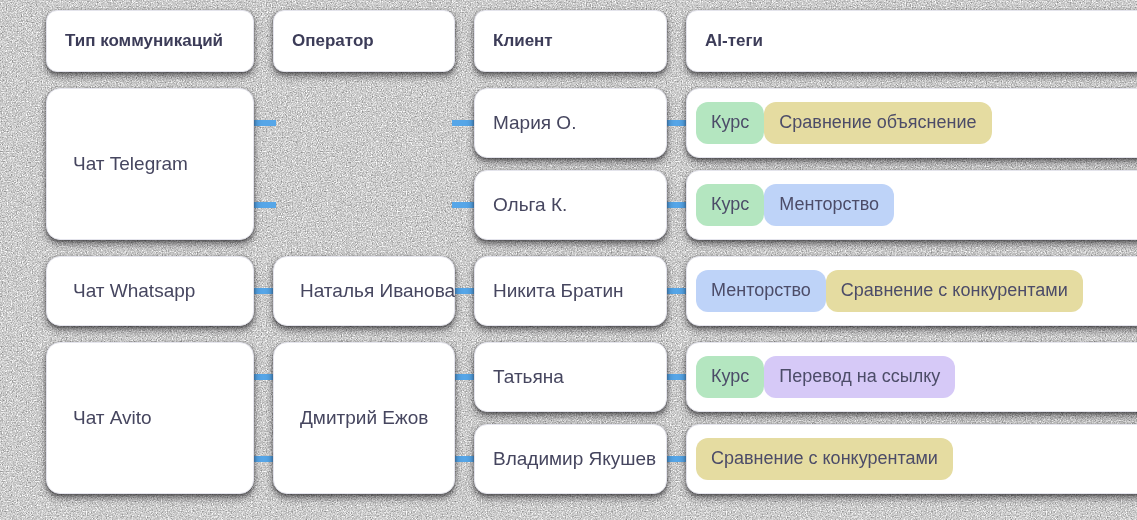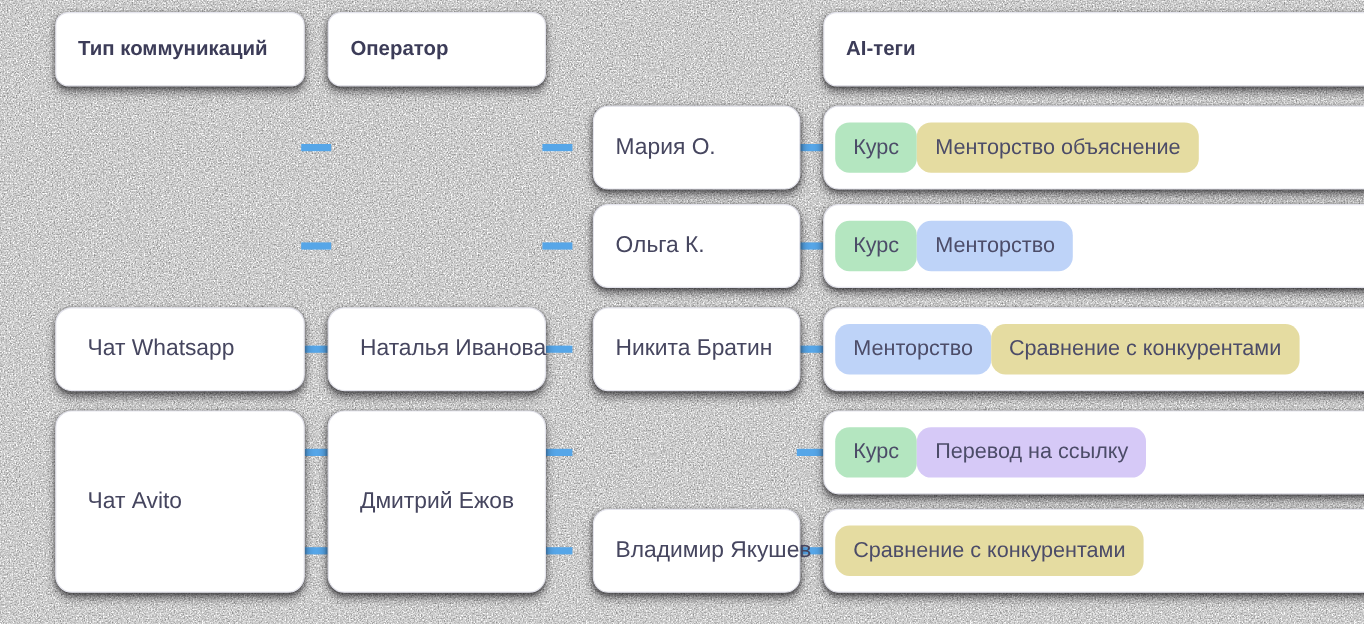--- a/index.html
+++ b/index.html
@@ -37,21 +37,21 @@
     white-space:nowrap;
   }
   .card.header{
     border-radius:11px;
     font-weight:700;
     font-size:17px;
     color:#3c3c58;
     padding-left:18px;
   }
   .card.group{padding-left:26px;}
-  .card.client{padding-left:18px;border-radius:13px;margin-left:20px;}
+  .card.client{padding-left:18px;border-radius:13px;}
   .card.tags{padding-left:9px;border-radius:13px;}
   .tag{
     display:flex;align-items:center;
     height:42px;
     padding:0 15px;
     border-radius:12px;
     font-size:18px;
     color:#4c4c68;
     white-space:nowrap;
   }
@@ -78,33 +78,39 @@
   </svg>
 
   <div class="grid">
 
     <div class="card header" style="grid-area:1/1/2/2">
       <span>Тип коммуникаций</span>
     </div>
     <div class="card header" style="grid-area:1/3/2/4">
       <span>Оператор</span>
     </div>
+    <div class="card header" style="grid-area:1/5/2/6">
+      <span>Клиент</span>
+    </div>
     <div class="card header" style="grid-area:1/7/2/8">
       <span>AI-теги</span>
     </div>
 
+    <div class="card group" style="grid-area:3/1/6/2">
+      <span>Чат Telegram</span>
+    </div>
     <div class="card client" style="grid-area:3/5/4/6">
       <span>Мария О.</span>
     </div>
     <div class="card client" style="grid-area:5/5/6/6">
       <span>Ольга К.</span>
     </div>
     <div class="card tags" style="grid-area:3/7/4/8">
       <span class="tag" style="background: rgb(180, 230, 192); color: rgb(76, 76, 104);">Курс</span>
-      <span class="tag" style="background: rgb(229, 220, 161); color: rgb(76, 76, 104);">Менторство объяснение</span>
+      <span class="tag" style="background: rgb(229, 220, 161); color: rgb(76, 76, 104);">Сравнение объяснение</span>
     </div>
     <div class="card tags" style="grid-area:5/7/6/8">
       <span class="tag" style="background: rgb(180, 230, 192); color: rgb(76, 76, 104);">Курс</span>
       <span class="tag" style="background: rgb(190, 211, 248); color: rgb(76, 76, 104);">Менторство</span>
     </div>
 
     <div class="card group" style="grid-area:7/1/8/2">
       <span>Чат Whatsapp</span>
     </div>
     <div class="card group" style="grid-area:7/3/8/4">
@@ -116,20 +122,23 @@
     <div class="card tags" style="grid-area:7/7/8/8">
       <span class="tag" style="background: rgb(190, 211, 248); color: rgb(76, 76, 104);">Менторство</span>
       <span class="tag" style="background: rgb(229, 220, 161); color: rgb(76, 76, 104);">Сравнение с конкурентами</span>
     </div>
 
     <div class="card group" style="grid-area:9/1/12/2">
       <span>Чат Avito</span>
     </div>
     <div class="card group" style="grid-area:9/3/12/4">
       <span>Дмитрий Ежов</span>
+    </div>
+    <div class="card client" style="grid-area:9/5/10/6">
+      <span>Татьяна</span>
     </div>
     <div class="card client" style="grid-area:11/5/12/6">
       <span>Владимир Якушев</span>
     </div>
     <div class="card tags" style="grid-area:9/7/10/8">
       <span class="tag" style="background: rgb(180, 230, 192); color: rgb(76, 76, 104);">Курс</span>
       <span class="tag" style="background: rgb(214, 201, 247); color: rgb(76, 76, 104); text-align: right;">Перевод на ссылку</span>
     </div>
     <div class="card tags" style="grid-area:11/7/12/8">
       <span class="tag" style="background: rgb(229, 220, 161); color: rgb(76, 76, 104);">Сравнение с конкурентами</span>

